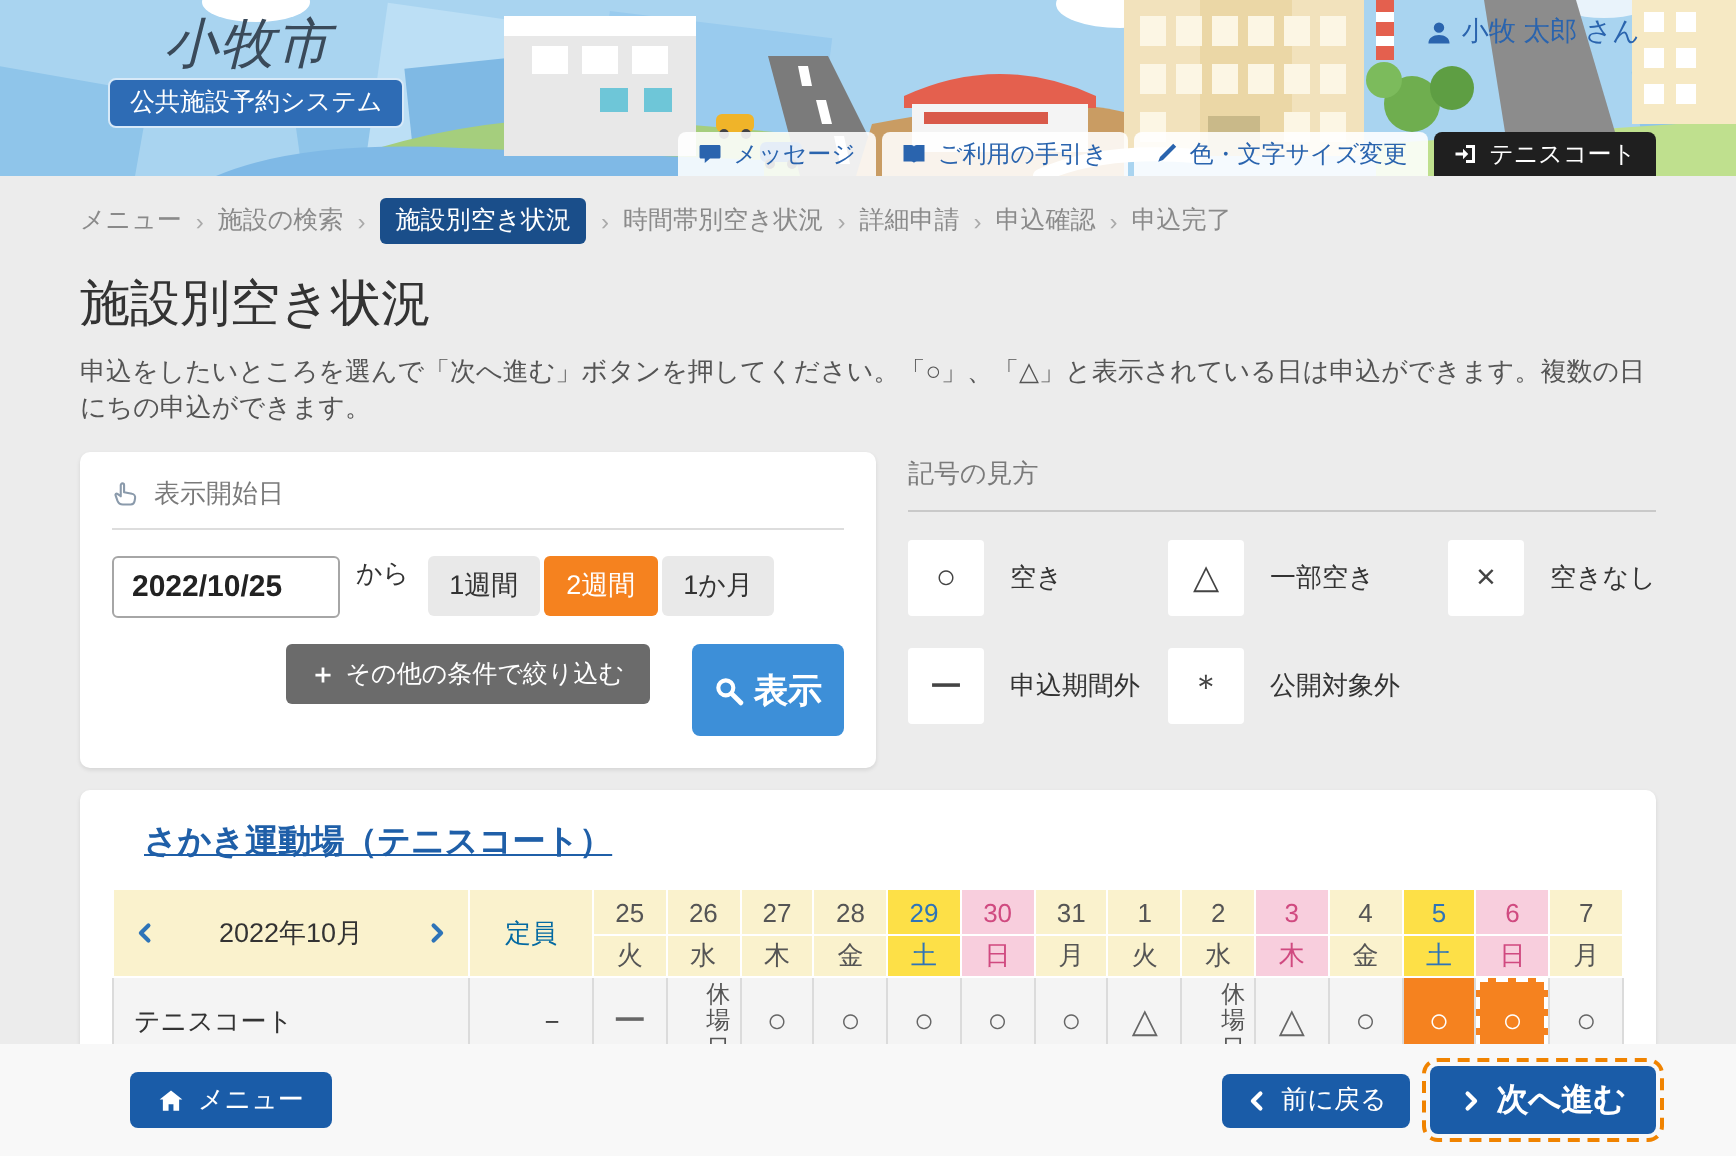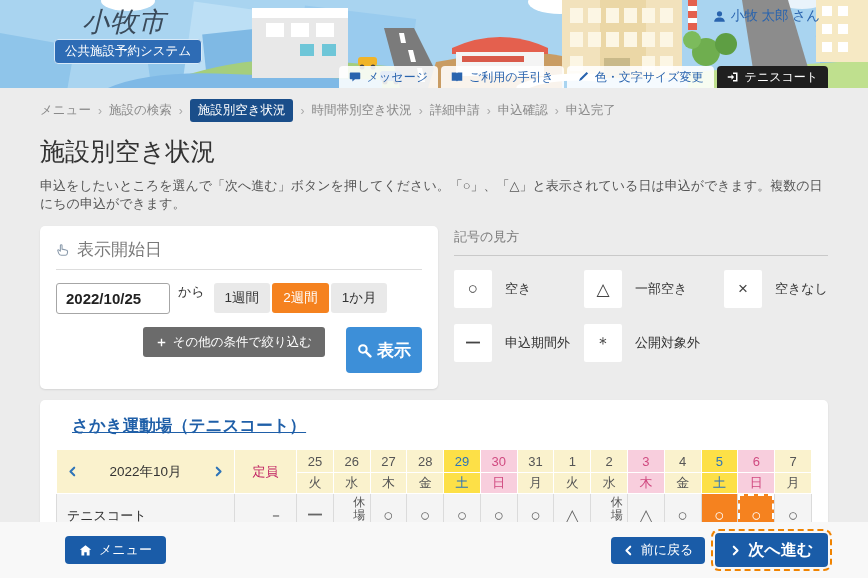--- a/index.html
+++ b/index.html
@@ -33,21 +33,21 @@
   .sep { color:#AAA; font-size:12px; }
 
   
   .page-title { margin:13px 40px 0; font-size:25px; font-weight:400; color:#333; }
   .page-desc { margin:9px 40px 0; font-size:13px; color:#555; }
 
   
   .panels { margin:13px 40px 0; display:flex; align-items:flex-start; }
   .card { background:#fff; border-radius:5px; box-shadow:0 1px 2px rgba(0,0,0,.10); }
   .date-card { width:398px; padding:12px 16px 16px; }
-  .panel-head { display:flex; align-items:center; gap:7px; color:#7A7A7A; font-size:17px;
+  .panel-head { display:flex; align-items:center; gap:7px; color:#7A7A7A; font-size:13px;
     padding-bottom:8px; border-bottom:1px solid #DDD; }
   .panel-head svg { width:14px; height:14px; color:#8A9AAB; }
   .date-row { margin-top:13px; display:flex; align-items:flex-start; }
   .date-input { width:114px; height:31px; border:1px solid #A6A6A6; border-radius:3px;
     font-size:15px; font-weight:700; color:#222; padding:0 9px;
     font-family:"Liberation Sans","DejaVu Sans",sans-serif; }
   .from-label { font-size:13px; margin:0 9px 0 8px; color:#333; }
   .period-group { display:flex; gap:2px; }
   .pbtn { padding:6px 11px; font-size:13.5px; background:#E9E9E9; color:#333; border-radius:3px; }
   .pbtn.act { background:#F5821F; color:#fff; }
@@ -72,21 +72,21 @@
   .facility-card { margin:11px 40px 0; padding:12px 16px 25px; }
   .facility-link { display:inline-block; color:#1F5FA8; font-size:16.5px; font-weight:700;
     text-decoration:underline; margin:3px 16px 12px; cursor:pointer; }
   table.avail { width:100%; border-collapse:collapse; table-layout:fixed;
     border:1px solid #CCC49F; border-bottom:2px solid #A9A28B; }
   thead th { background:#FAF2CD; border:1px solid #FFF; font-weight:400; font-size:13px; color:#555; }
   thead th.saturday { background:#fde047; color:#2E74B8; }
   thead th.sunday, thead th.holiday { background:#F8CEDD; color:#D04A80; }
   thead th.dnum { height:23px; }
   thead th.ddow { height:21px; }
-  .mcell { width:178px; } .capcell { width:62px; font-size:13px; color:#be185d; }
+  .mcell { width:178px; } .capcell { width:62px; font-size:13px; color:#0369a1; }
   .mwrap { display:flex; align-items:center; justify-content:space-between; padding:0 10px; }
   .mwrap span { font-size:13.5px; color:#333; }
   .mnav { color:#2E74B8; display:flex; } .mnav svg { width:11px; height:11px; }
   tbody tr { background:#F4F4F4; }
   tbody td { border:1px solid #DBDBDB; }
   td.fname { text-align:left; padding:8px 10px; font-size:13px; color:#333; }
   td.fcap { text-align:right; padding-right:13px; font-size:14px; color:#333; }
   td.status { padding:0; cursor:pointer; }
   .sin { height:44px; display:flex; align-items:center; justify-content:center;
     font-size:17px; color:#666; word-break:break-all; line-height:1.1; padding:0 5px; }

